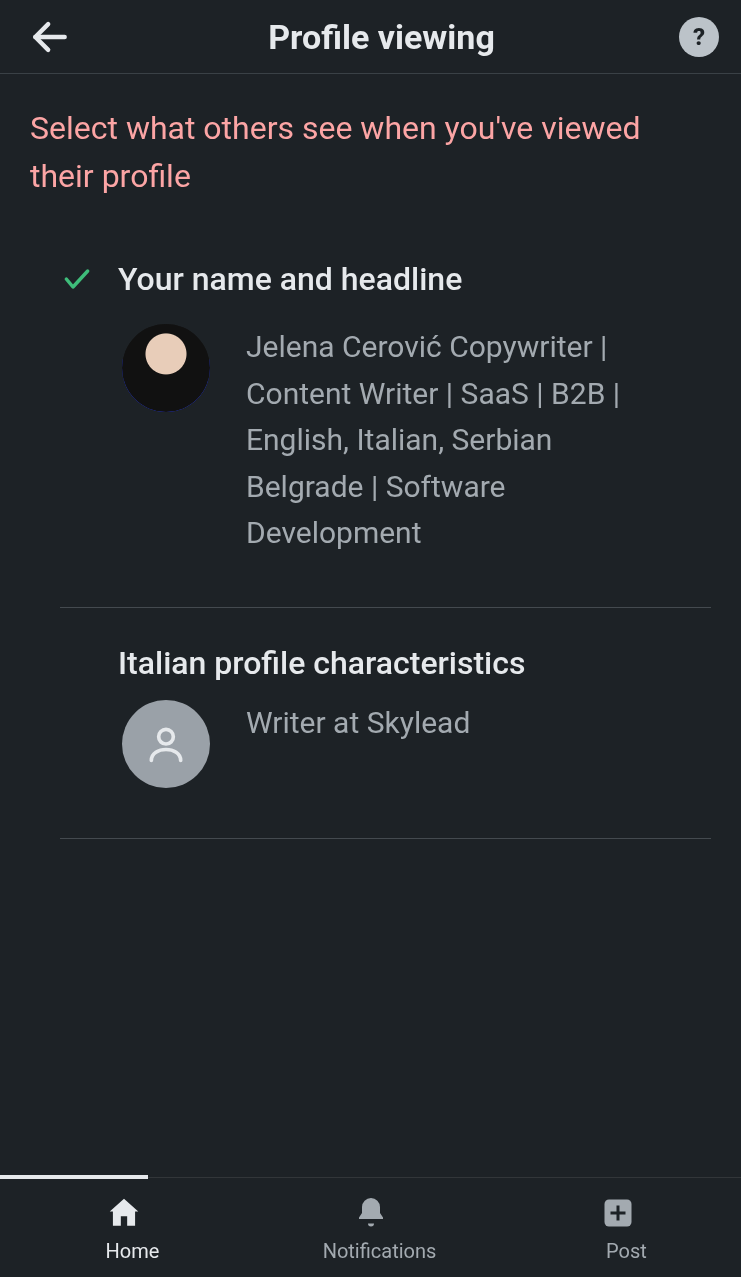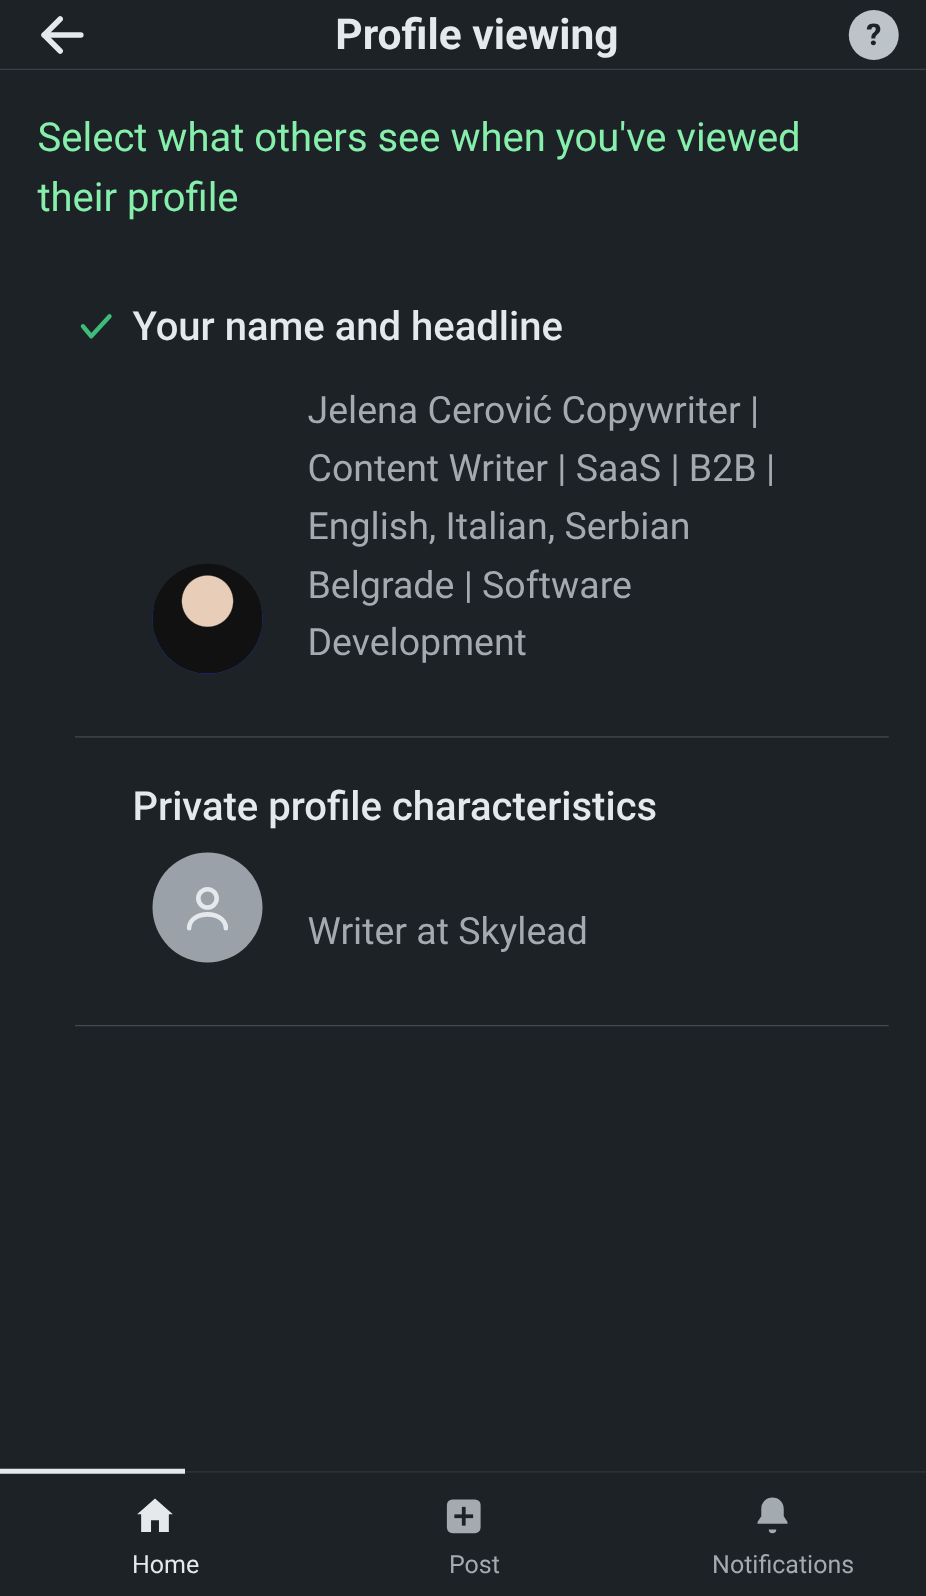--- a/index.html
+++ b/index.html
@@ -8,21 +8,21 @@
     height: 1277px;
     background: #1d2226;
     color: #e6e9ec;
     font-family: -apple-system, BlinkMacSystemFont, "Segoe UI", Roboto, Helvetica, Arial, sans-serif;
     overflow: hidden;
     position: relative;
   }
 
   
   .header {
-    height: 56px;
+    height: 74px;
     display: flex;
     align-items: center;
     justify-content: space-between;
     padding: 0 22px 0 28px;
     border-bottom: 1px solid #3a4146;
   }
   .back-btn {
     width: 56px;
     height: 56px;
     display: flex;
@@ -53,47 +53,47 @@
     font-size: 24px;
   }
 
   
   .content {
     padding: 30px 30px 0 30px;
   }
   .subheading {
     font-size: 32px;
     line-height: 1.5;
-    color: #86efac;
+    color: #fca5a5;
     font-weight: 450;
     margin-bottom: 60px;
   }
 
   .option {
     padding: 0 0 30px 30px;
   }
   .option-row {
     display: flex;
     align-items: center;
-    gap: 12px;
+    gap: 24px;
   }
   .check-slot {
     width: 34px;
     display: flex;
     justify-content: center;
   }
   .option-title {
     font-size: 32px;
     font-weight: 480;
     color: #e6e9ec;
   }
 
   .option-body {
     display: flex;
-    align-items: flex-end;
+    align-items: flex-start;
     gap: 36px;
     margin-top: 26px;
     margin-left: 62px;
   }
   .option-body.tight { margin-top: 18px; }
 
   .avatar, .anon-avatar {
     width: 88px;
     height: 88px;
     border-radius: 50%;
@@ -203,21 +203,21 @@
       <div class="avatar"></div>
       <div class="option-text">Jelena Cerović Copywriter | Content Writer | SaaS | B2B | English, Italian, Serbian Belgrade | Software Development</div>
     </div>
   </div>
 
   <div class="divider"></div>
 
   <div class="option">
     <div class="option-row">
       <div class="check-slot"></div>
-      <div class="option-title">Private profile characteristics</div>
+      <div class="option-title">Italian profile characteristics</div>
     </div>
     <div class="option-body tight">
       <div class="anon-avatar">
         <svg width="44" height="44" viewBox="0 0 24 24" fill="none" stroke="#e6e9ec" stroke-width="2" stroke-linecap="round" stroke-linejoin="round">
           <circle cx="12" cy="8" r="4"></circle>
           <path d="M4 21c0-4 4-6 8-6s8 2 8 6"></path>
         </svg>
       </div>
       <div class="option-text">Writer at Skylead</div>
     </div>
@@ -236,31 +236,31 @@
           <path d="M12 3l9 8h-2v9h-5v-6H10v6H5v-9H3l9-8z"></path>
         </svg>
     </div>
     <div class="nav-label">Home</div>
   </div>
 
 
   <div class="nav-item">
     <div class="nav-icon">
       <svg width="36" height="36" viewBox="0 0 24 24" fill="#a3aab0">
+        <path d="M12 2a6 6 0 00-6 6v4l-2 3v1h16v-1l-2-3V8a6 6 0 00-6-6z"></path>
+        <path d="M10 19a2 2 0 004 0h-4z"></path>
+      </svg>
+    </div>
+    <div class="nav-label">Notifications</div>
+  </div>
+
+  <div class="nav-item">
+    <div class="nav-icon">
+      <svg width="36" height="36" viewBox="0 0 24 24" fill="#a3aab0">
         <rect x="3" y="3" width="18" height="18" rx="3"></rect>
         <rect x="11" y="7" width="2" height="10" fill="#1d2226"></rect>
         <rect x="7" y="11" width="10" height="2" fill="#1d2226"></rect>
       </svg>
     </div>
     <div class="nav-label">Post</div>
   </div>
 
-  <div class="nav-item">
-    <div class="nav-icon">
-      <svg width="36" height="36" viewBox="0 0 24 24" fill="#a3aab0">
-        <path d="M12 2a6 6 0 00-6 6v4l-2 3v1h16v-1l-2-3V8a6 6 0 00-6-6z"></path>
-        <path d="M10 19a2 2 0 004 0h-4z"></path>
-      </svg>
-    </div>
-    <div class="nav-label">Notifications</div>
-  </div>
-
 </div>
 
 </body></html>

